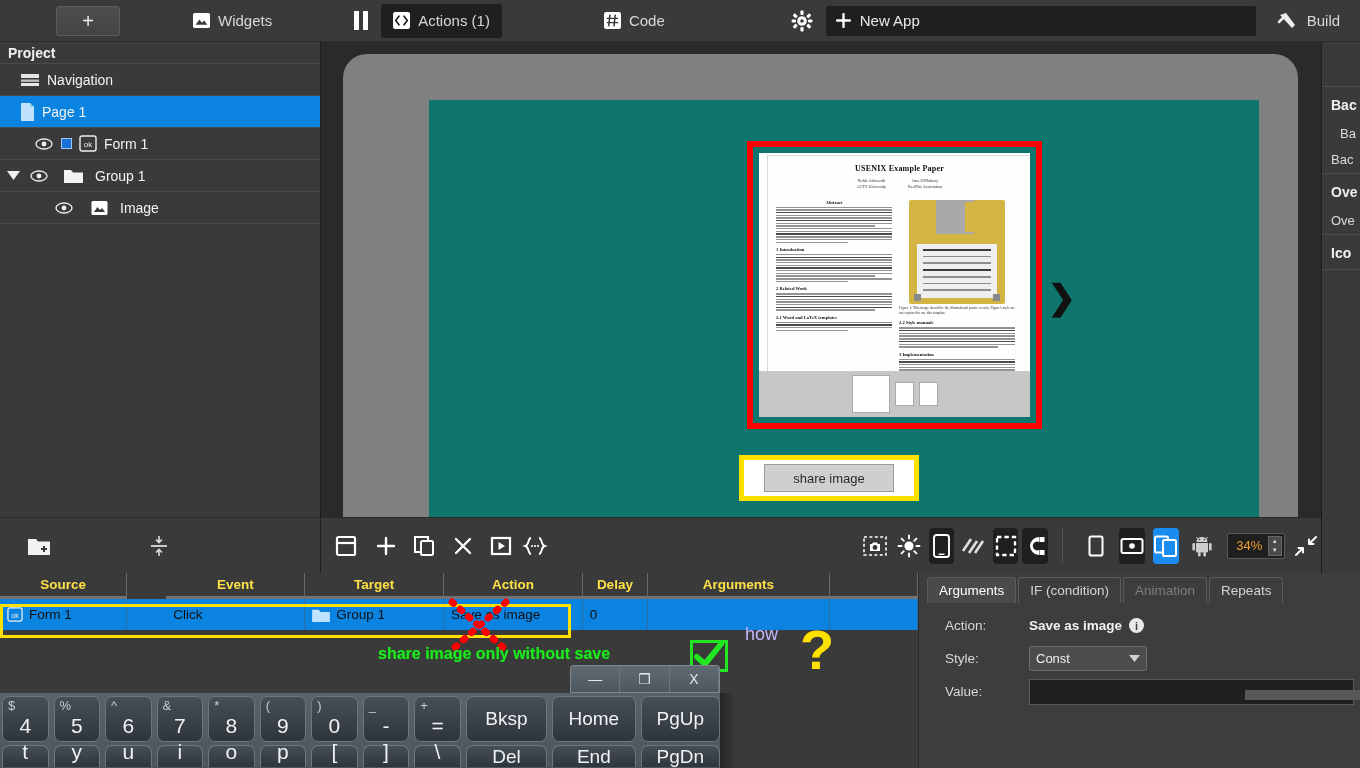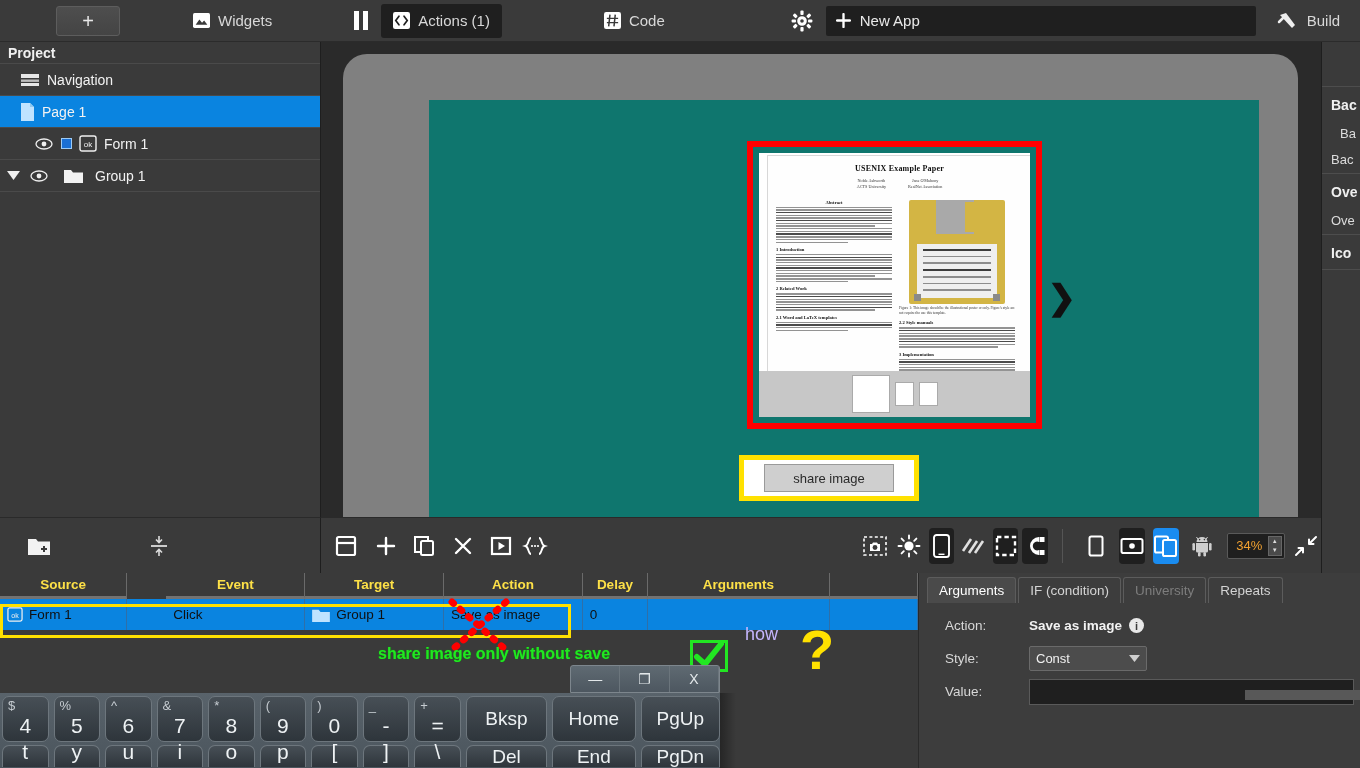--- a/index.html
+++ b/index.html
@@ -384,20 +384,35 @@
         </svg>
     </span>
     <span class="ico" style="margin-left:8px;">
       <svg width="19" height="15" viewBox="0 0 19 15">
           <path d="M0 2 H7 L9 4.4 H19 V15 H0 Z" fill="#f2f2f2"></path>
         </svg>
     </span>
     <span style="margin-left:5px;">Group 1</span>
   </div>
 
+  <div class="tree-row tree-ind-3">
+    <span class="eye ico">
+      <svg width="18" height="12" viewBox="0 0 18 12">
+          <ellipse cx="9" cy="6" rx="8" ry="5" fill="none" stroke="#f0f0f0" stroke-width="1.3"></ellipse>
+          <circle cx="9" cy="6" r="2.4" fill="#f0f0f0"></circle>
+        </svg>
+    </span>
+    <span class="ico" style="margin-left:10px;">
+      <svg width="17" height="16" viewBox="0 0 16 16">
+          <rect x="0" y="1" width="16" height="14" rx="1.5" fill="#fff"></rect>
+          <path d="M2.5 12 L6 7 L8.5 10 L10.5 8 L13.5 12 Z" fill="#3a3a3a"></path>
+        </svg>
+    </span>
+    <span style="margin-left:5px;">Image</span>
+  </div>
 </div>
 
 <div id="leftbottom">
   <div class="slot">
     <span class="ico">
       <svg width="22" height="18" viewBox="0 0 22 18">
           <path d="M0 2 H8 L10 4.6 H22 V18 H0 Z" fill="#f2f2f2"></path>
           <path d="M16 9 V15 M13 12 H19" stroke="#3a3a3a" stroke-width="2"></path>
         </svg>
     </span>
@@ -777,21 +792,21 @@
 <svg id="greenCheck" viewBox="0 0 38 32">
   <path d="M4 17 L14 26 L34 1" stroke="#22e622" stroke-width="7" fill="none" stroke-linecap="round" stroke-linejoin="round"></path>
 </svg>
 <div id="howLabel">how</div>
 <div id="qmark">?</div>
 
 <div id="argpanel">
   <div id="argtabs">
     <div class="atab on">Arguments</div>
     <div class="atab">IF (condition)</div>
-    <div class="atab off">University</div>
+    <div class="atab off">Animation</div>
     <div class="atab">Repeats</div>
   </div>
 
   <div class="arow" style="margin-top:6px;">
     <span class="alab">Action:</span>
     <span class="aval b">Save as image</span>
     <span class="infoi">i</span>
   </div>
 
 

